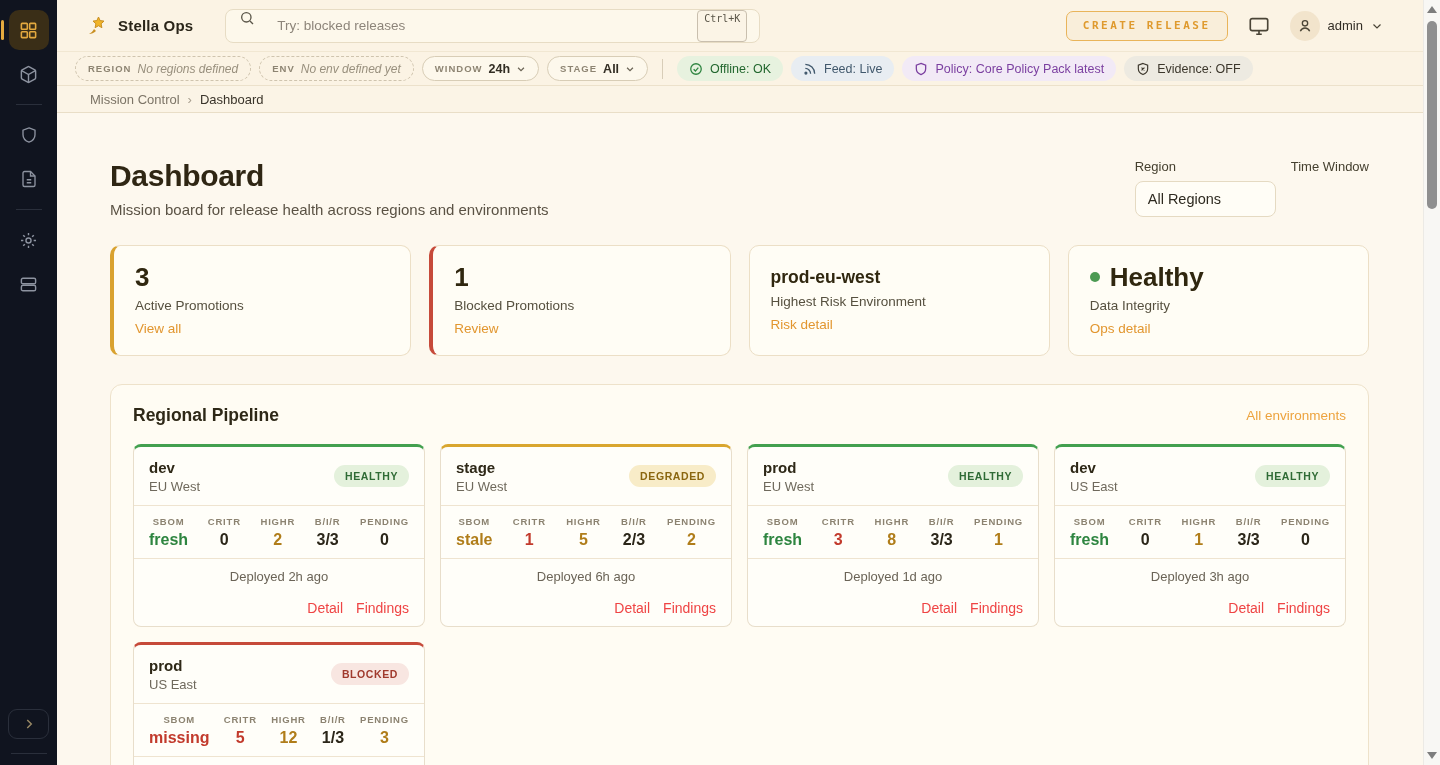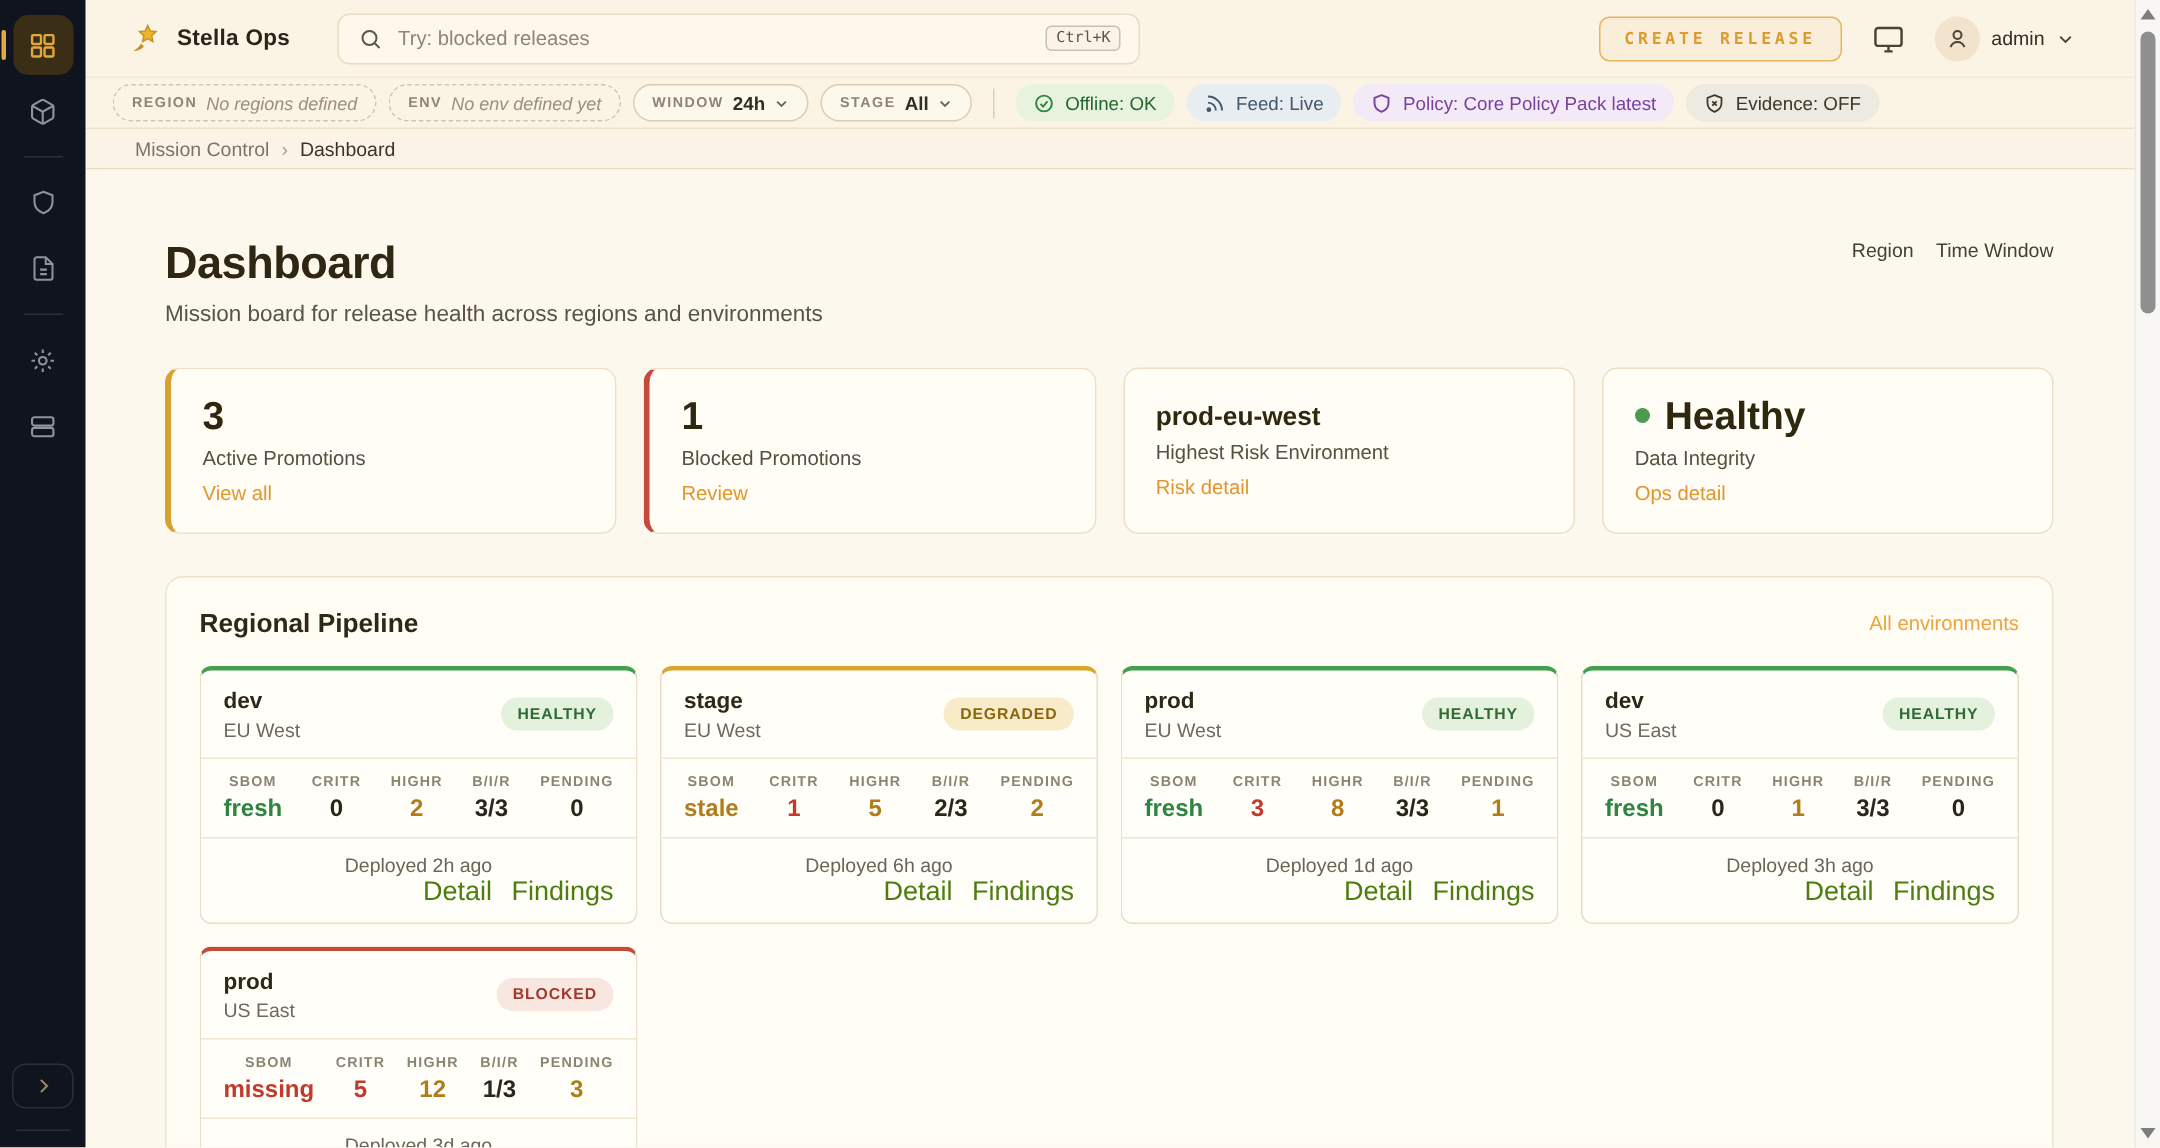--- a/index.html
+++ b/index.html
@@ -18,21 +18,21 @@
   .side-expand::after { content:""; position:absolute; bottom:-16px; left:2px; width:36px; height:1px; background:#2a2f3b; }
 
   
   .shell { flex:1; display:flex; flex-direction:column; margin-right:17px; min-width:0; }
 
   
   .topbar { height:52px; background:#fbf3e4; display:flex; align-items:center; padding:0 40px 0 28px; border-bottom:1px solid #f1e7d2; flex:none; }
   .brand { display:flex; align-items:center; gap:9px; }
   .logo { width:24px; height:24px; display:inline-flex; }
   .brand-name { font-size:15px; font-weight:bold; color:#2a2519; letter-spacing:.2px; white-space:nowrap; }
-  .search { margin-left:32px; width:535px; height:34px; background:#fdf8eb; border:1px solid #e7dcc4; border-radius:8px; display:flex; align-items:center; padding:0 12px 0 13px; gap:10px; }
+  .search { margin-left:32px; width:535px; height:34px; background:#fdf8eb; border:1px solid #e7dcc4; border-radius:8px; display:flex; padding:0 12px 0 13px; gap:22px; }
   .search input { flex:1; border:none; outline:none; background:transparent; font-family:"Liberation Sans",sans-serif; font-size:13.5px; color:#4c463a; }
   .search input::placeholder { color:#8d857a; }
   .kbd { font-family:"DejaVu Sans Mono", monospace; font-size:10px; color:#5a5548; border:1px solid #c9bfae; border-radius:4px; padding:2px 6px; background:#fbf4e6; white-space:nowrap; }
   .top-right { margin-left:auto; display:flex; align-items:center; gap:20px; }
   .btn-create { height:30px; padding:0 16px; border:1px solid #e9b45a; border-radius:7px; background:rgba(224,154,45,.05); color:#df9a2e; font-family:"DejaVu Sans Mono", monospace; font-size:11px; font-weight:bold; letter-spacing:2.5px; cursor:pointer; white-space:nowrap; }
   .icon-btn { color:#4a4436; display:inline-flex; cursor:pointer; }
   .user { display:flex; align-items:center; gap:8px; cursor:pointer; }
   .avatar { width:30px; height:30px; border-radius:50%; background:#f2e4cc; display:flex; align-items:center; justify-content:center; color:#4a4436; }
   .user-name { font-size:13px; color:#332e26; }
   .user .chev { color:#4a4436; display:inline-flex; }
@@ -103,21 +103,21 @@
   .metric { text-align:center; }
   .mlabel { font-size:9.5px; font-weight:bold; letter-spacing:.8px; color:#8c8371; }
   .mval { margin-top:4px; font-size:16px; font-weight:bold; }
   .t-good { color:#2e8540; }
   .t-warn { color:#b07d1a; }
   .t-bad { color:#c23a2c; }
   .t-dark { color:#2b2619; }
   .pfoot { display:flex; align-items:center; padding:10px 15px;flex-direction:column; }
   .deployed { font-size:13px; color:#6b6457; }
   .plinks { margin-left:auto; display:flex; gap:13px; }
-  .plinks span { font-size:18px; color:#4d7c0f; cursor:pointer; }
+  .plinks span { font-size:14px; color:#ef4444; cursor:pointer;margin-top:16px; }
 
   
   .scrollbar { position:absolute; right:0; top:0; width:17px; height:765px; background:#f8f7f4; border-left:1px solid #eceae5; display:flex; flex-direction:column; align-items:center; z-index:5; }
   .sb-arrow { width:0; height:0; border-left:5px solid transparent; border-right:5px solid transparent; margin:6px 0; cursor:pointer; }
   .sb-up { border-bottom:7px solid #7d7d7d; }
   .sb-down { border-top:7px solid #7d7d7d; margin-top:auto; }
   .sb-thumb { width:10px; height:188px; background:#8f8f8f; border-radius:6px; margin-top:2px; cursor:grab; }
 
   svg { display:block; }
 </style>
@@ -311,20 +311,21 @@
     <main class="main">
 
       <div class="head-row">
         <div>
           <h1 class="page-title">Dashboard</h1>
           <div class="page-sub">Mission board for release health across regions and environments</div>
         </div>
         <div class="head-filters">
           <div class="sel-group">
             <span class="sel-label">Region</span>
+            <div class="sel-box">All Regions</div>
           </div>
           <div class="sel-group">
             <span class="sel-label">Time Window</span>
           </div>
         </div>
       </div>
 
       <div class="stats">
         <div class="stat a-amber">
           <div class="stat-value">3</div>

